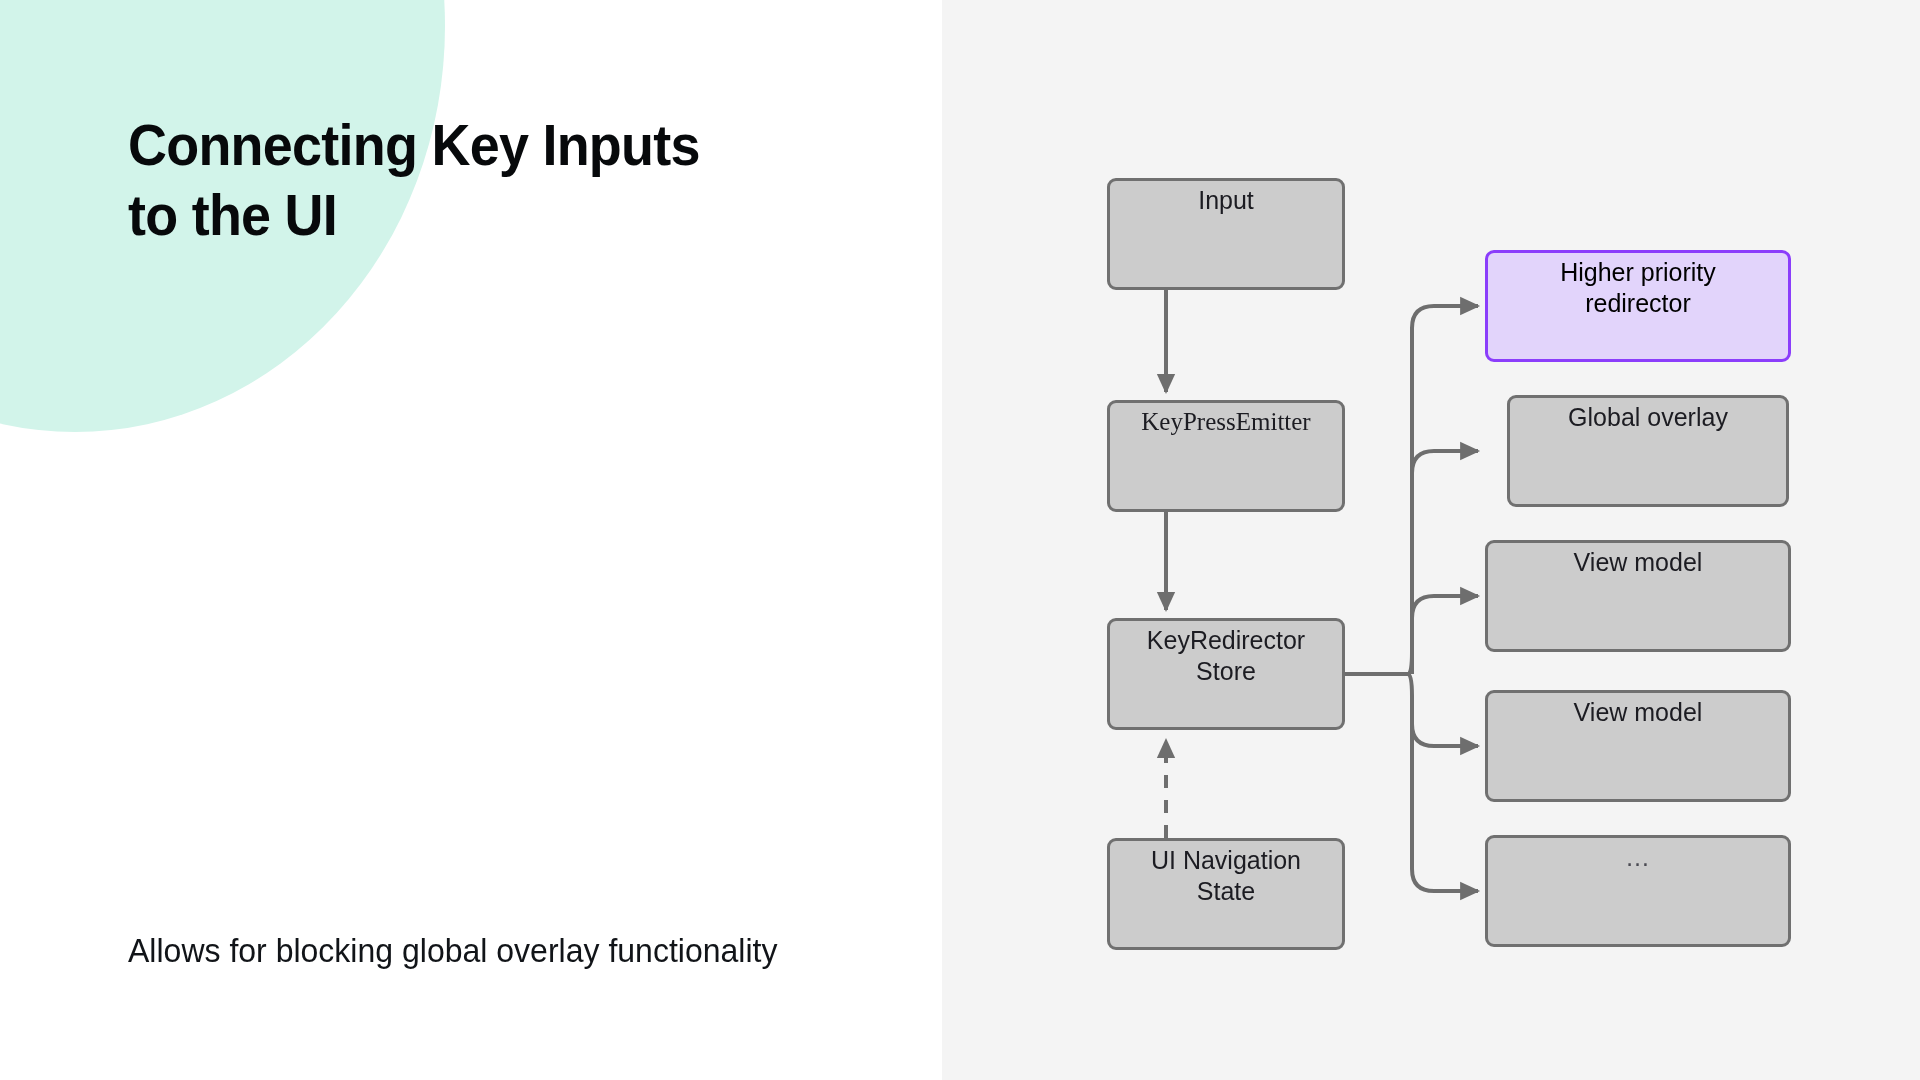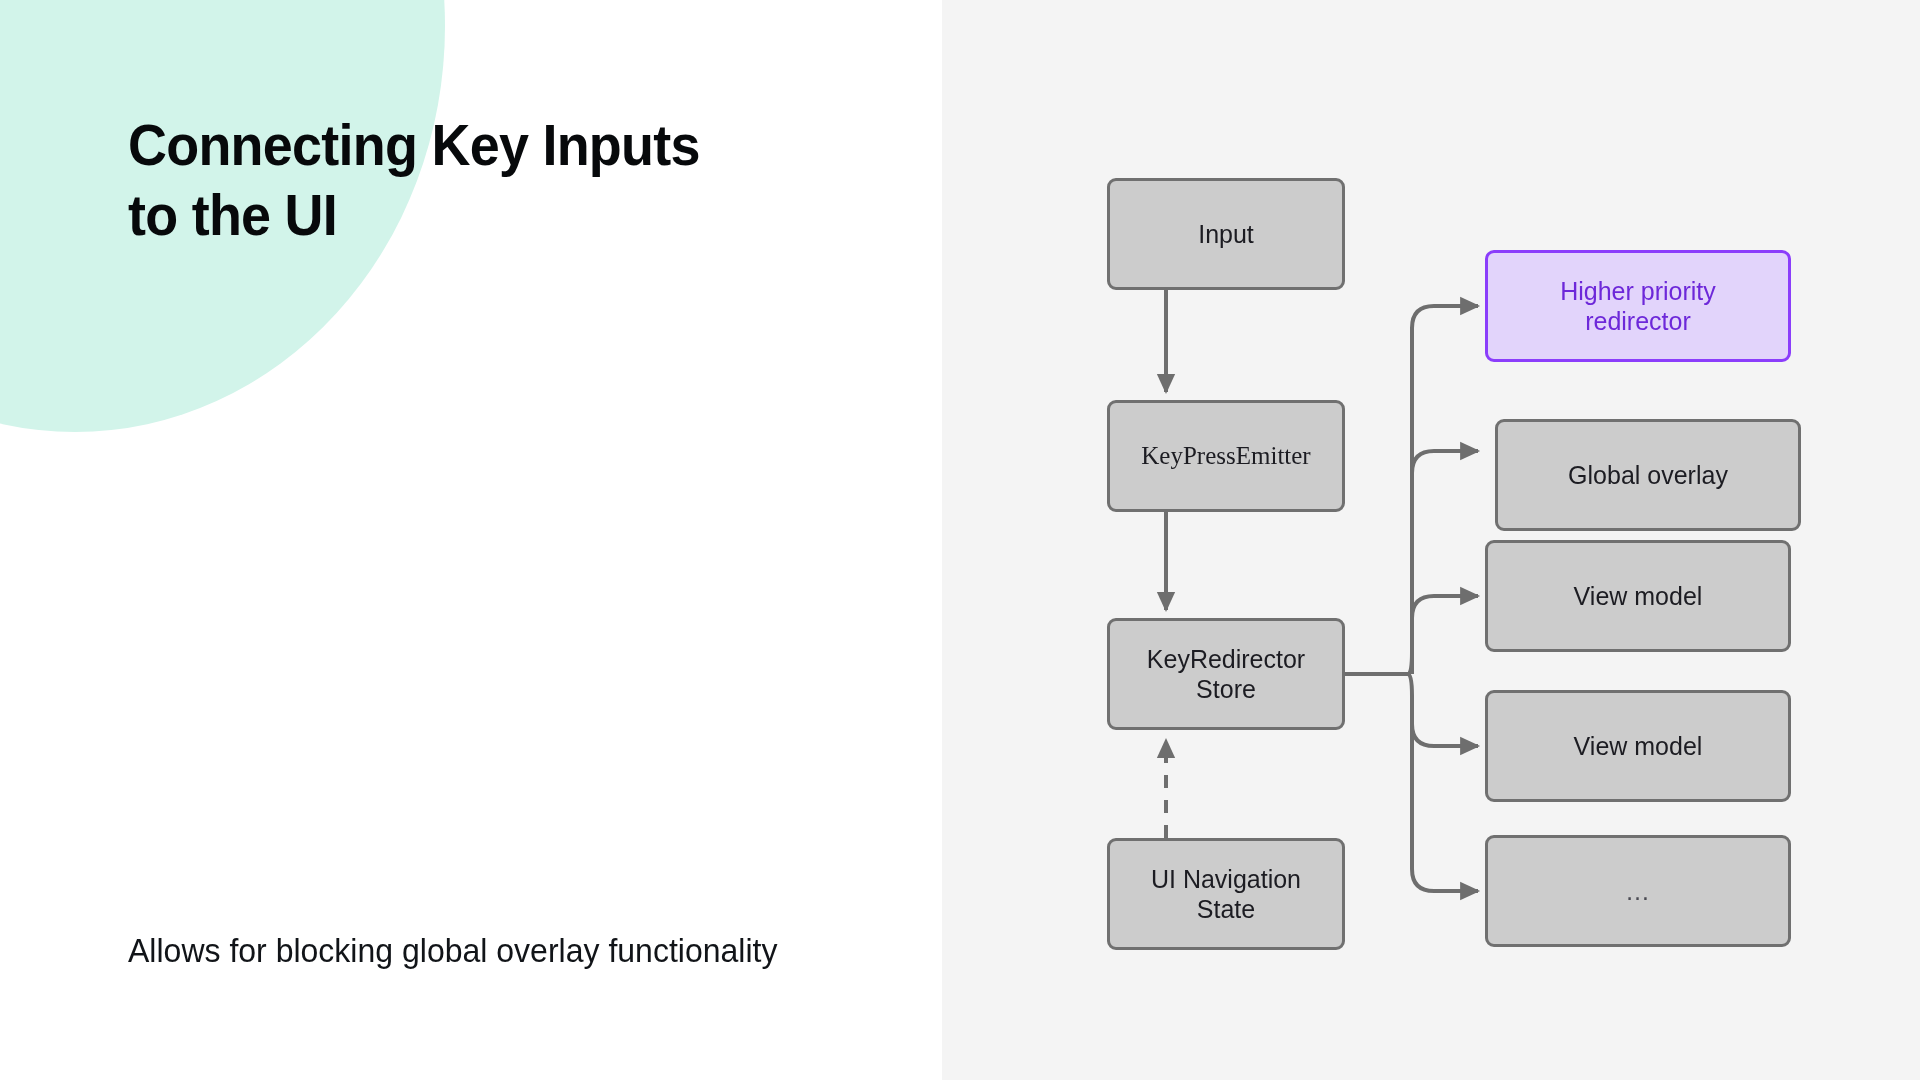--- a/index.html
+++ b/index.html
@@ -96,38 +96,38 @@
     width: 978px;
     height: 1080px;
     pointer-events: none;
   }
 
   
   .node {
     position: absolute;
     box-sizing: border-box;
     display: flex;
-    align-items: center;
+    align-items: flex-start;
     justify-content: center;
     text-align: center;
     border-radius: 9px;
     border: 3px solid #707070;
     background: #cccccc;
     color: #1c1c22;
     font-family: "Liberation Sans", sans-serif;
     font-size: 25px;
     line-height: 1.22;
     font-weight: 400;
     white-space: pre-line;
     padding: 4px 10px;
   }
   .node.highlight {
     background: #e2d4fb;
     border-color: #8b3dfb;
-    color: #6d28d9;
+    color: #000000;
   }
   .node.ellipsis {
     font-size: 25px;
     letter-spacing: 1px;
     color: #4a4a52;
   }
 </style>
 </head>
 <body>
 
@@ -187,21 +187,21 @@
       <div class="node" style="left:165px; top:618px; width:238px; height:112px;">
         <span>KeyRedirector
 Store</span>
       </div>
 
       <div class="node highlight" style="left:543px; top:250px; width:306px; height:112px;">
         <span>Higher priority
 redirector</span>
       </div>
 
-      <div class="node" style="left:553px; top:395px; width:306px; height:112px;margin-top:24px;">
+      <div class="node" style="left:565px; top:395px; width:282px; height:112px;">
         <span>Global overlay</span>
       </div>
 
       <div class="node" style="left:543px; top:540px; width:306px; height:112px;">
         <span>View model</span>
       </div>
 
       <div class="node" style="left:543px; top:690px; width:306px; height:112px;">
         <span>View model</span>
       </div>

